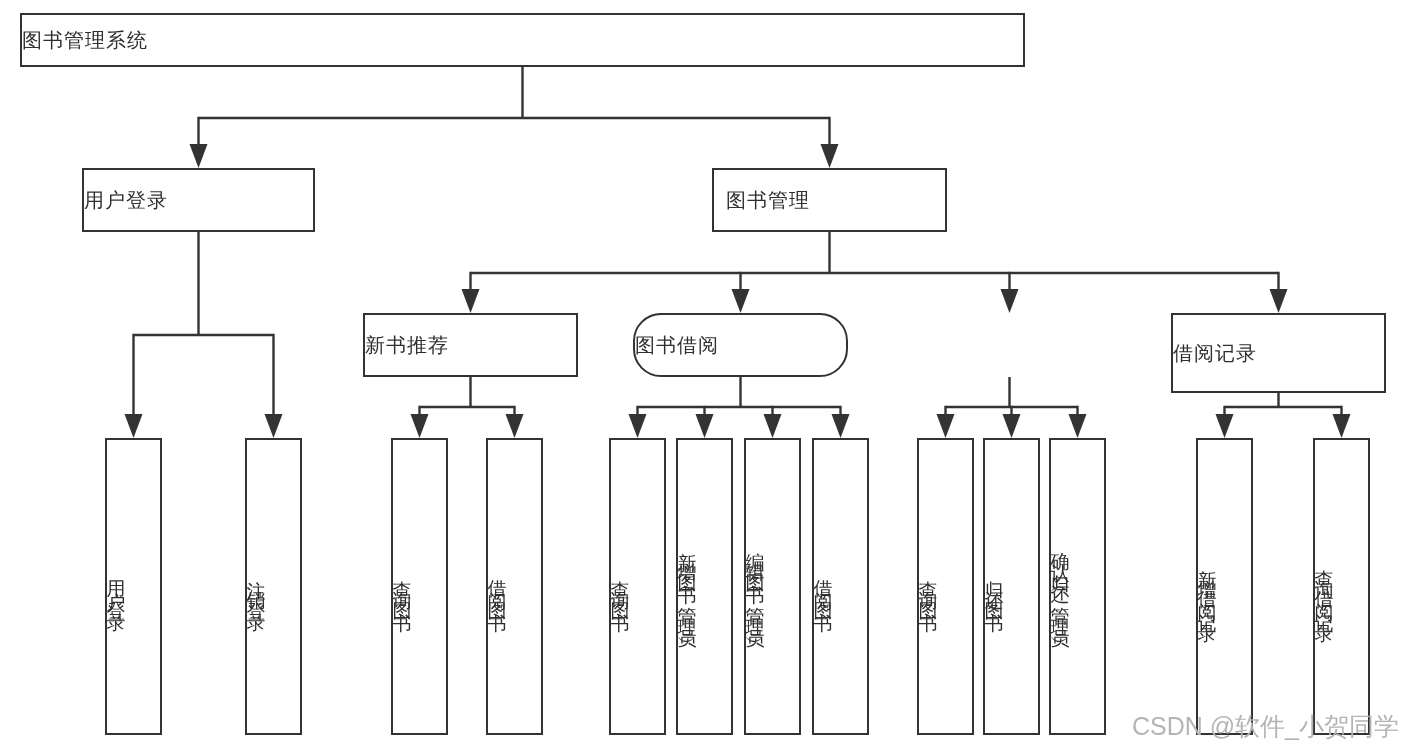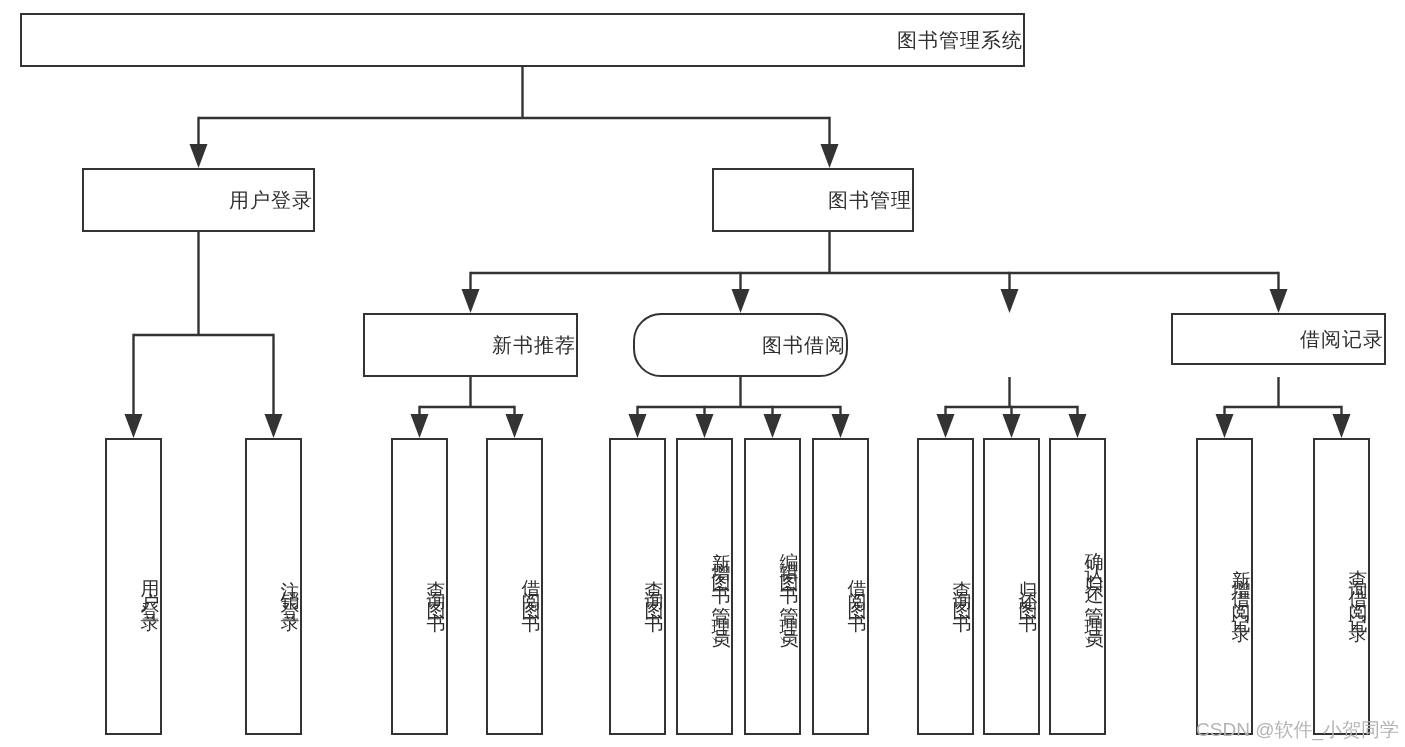--- a/index.html
+++ b/index.html
@@ -33,41 +33,41 @@
     fill: var(--color-line);
     stroke: none;
   }
   .node {
     position: absolute;
     box-sizing: border-box;
     border: 2.4px solid var(--color-line);
     background: var(--color-box_background);
     display: flex;
     align-items: center;
-    justify-content: flex-end;
+    justify-content: flex-start;
     color: var(--color-text);
   }
   .node-h .label {
     font-size: 20px;
     letter-spacing: 1px;
     white-space: nowrap;
   }
   .node-v .label {
     writing-mode: vertical-rl;
     text-orientation: mixed;
     font-size: 19px;
     line-height: 1;
     letter-spacing: 11px;
     white-space: nowrap;
   }
   .watermark {
     position: absolute;
     right: 6px;
     bottom: 4px;
-    font-size: 19px;
+    font-size: 25px;
     color: var(--color-watermark);
     z-index: 10;
     white-space: nowrap;
   }
 </style>
 </head>
 <body>
 
 <div class="canvas">
 
@@ -147,31 +147,31 @@
     </g>
   </svg>
 
   <div class="node node-h" style="left:20px; top:13px; width:1005px; height:54px;">
     <span class="label">图书管理系统</span>
   </div>
 
   <div class="node node-h" style="left:82px; top:168px; width:233px; height:64px;">
     <span class="label">用户登录</span>
   </div>
-  <div class="node node-h" style="left:712px; top:168px; width:202px; height:64px;">
+  <div class="node node-h" style="left:712px; top:168px; width:235px; height:64px;padding-left:12px;">
     <span class="label">图书管理</span>
   </div>
 
   <div class="node node-h" style="left:363px; top:313px; width:215px; height:64px;">
     <span class="label">新书推荐</span>
   </div>
   <div class="node node-h" style="left:633px; top:313px; width:215px; height:64px;border-radius:28px;">
     <span class="label">图书借阅</span>
   </div>
-  <div class="node node-h" style="left:1171px; top:313px; width:215px; height:52px;">
+  <div class="node node-h" style="left:1171px; top:313px; width:215px; height:80px;">
     <span class="label">借阅记录</span>
   </div>
 
   <div class="node node-v" style="left:105px; top:438px; width:57px; height:297px;">
     <span class="label">用户登录</span>
   </div>
   <div class="node node-v" style="left:245px; top:438px; width:57px; height:297px;">
     <span class="label">注销登录</span>
   </div>
 

